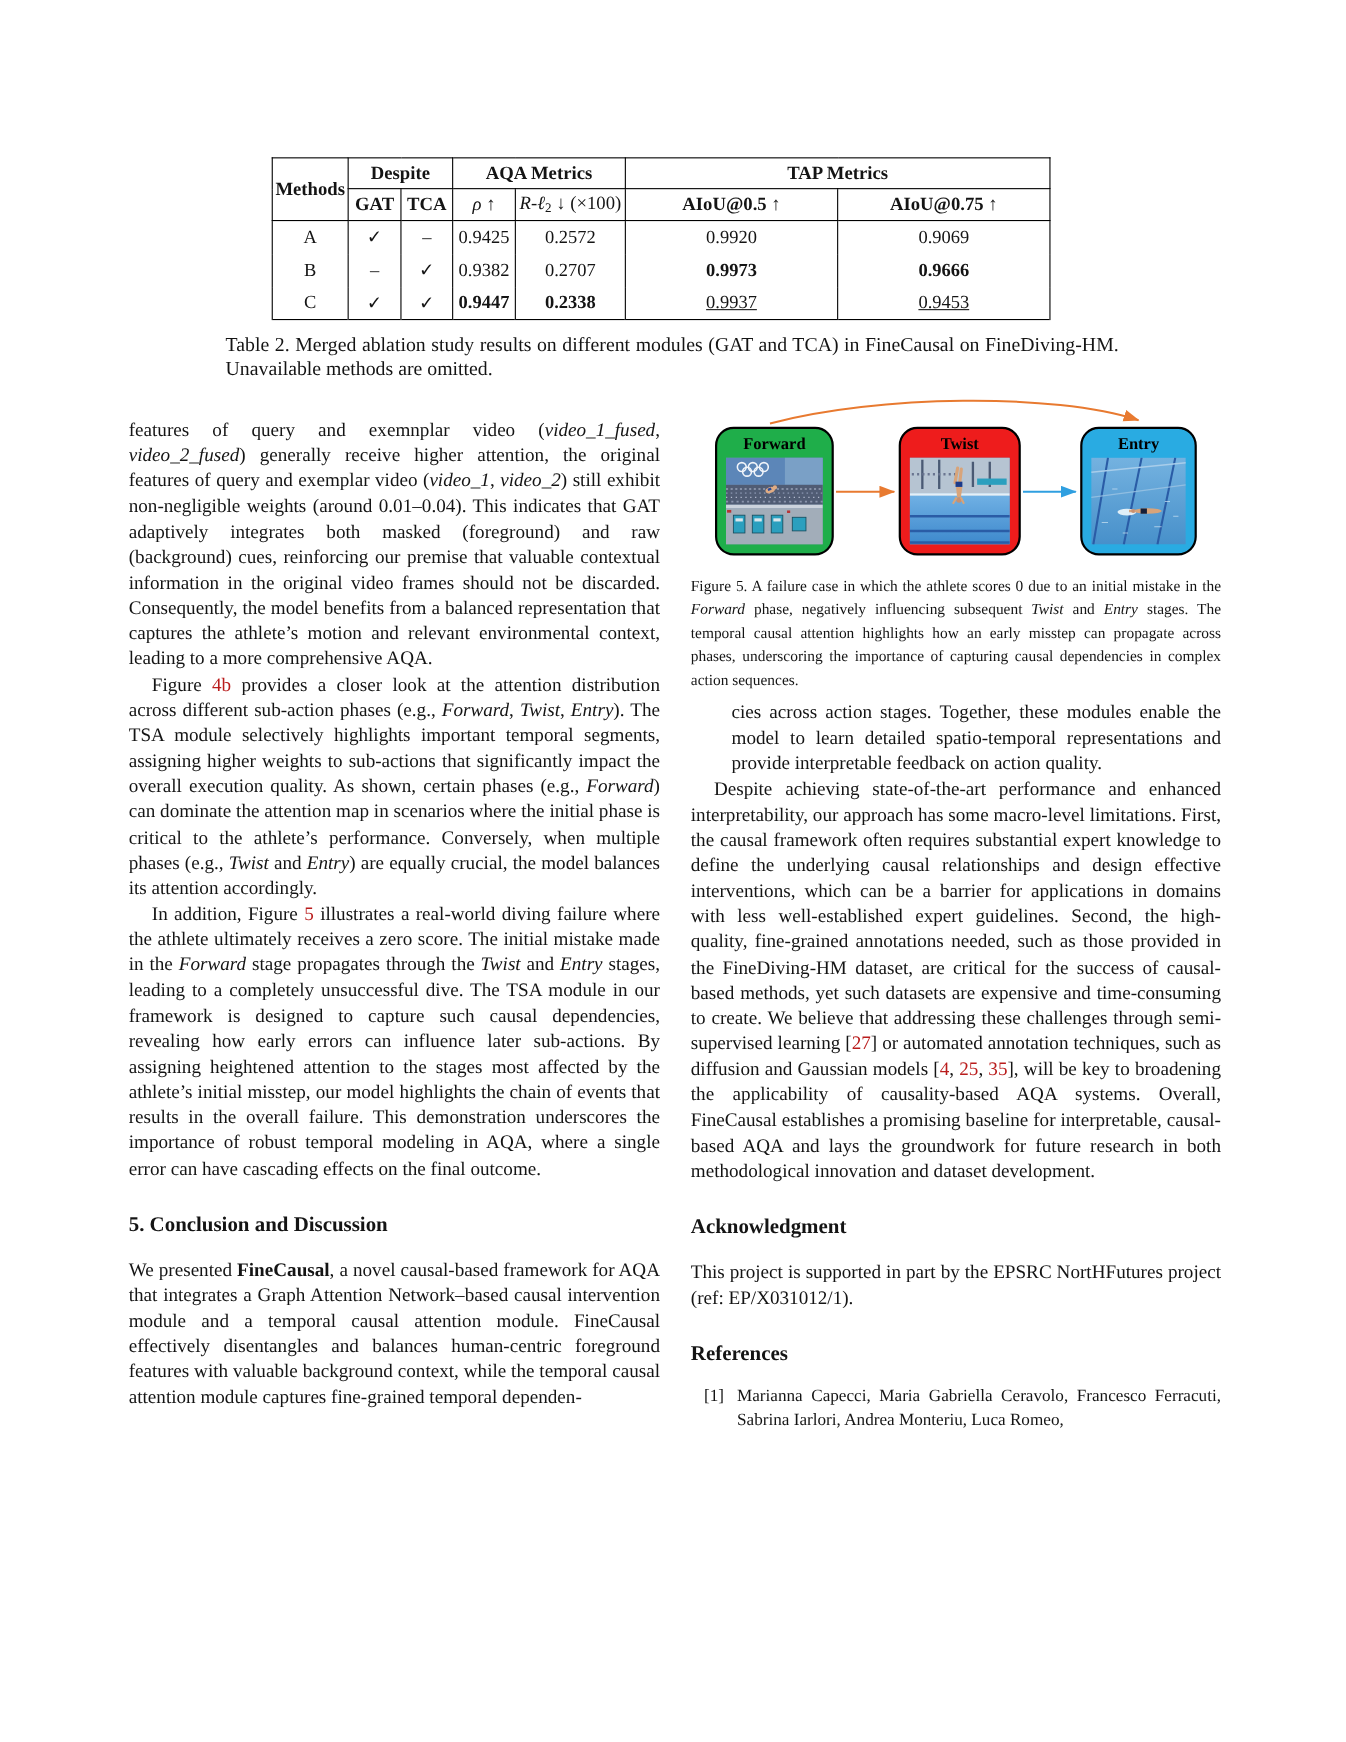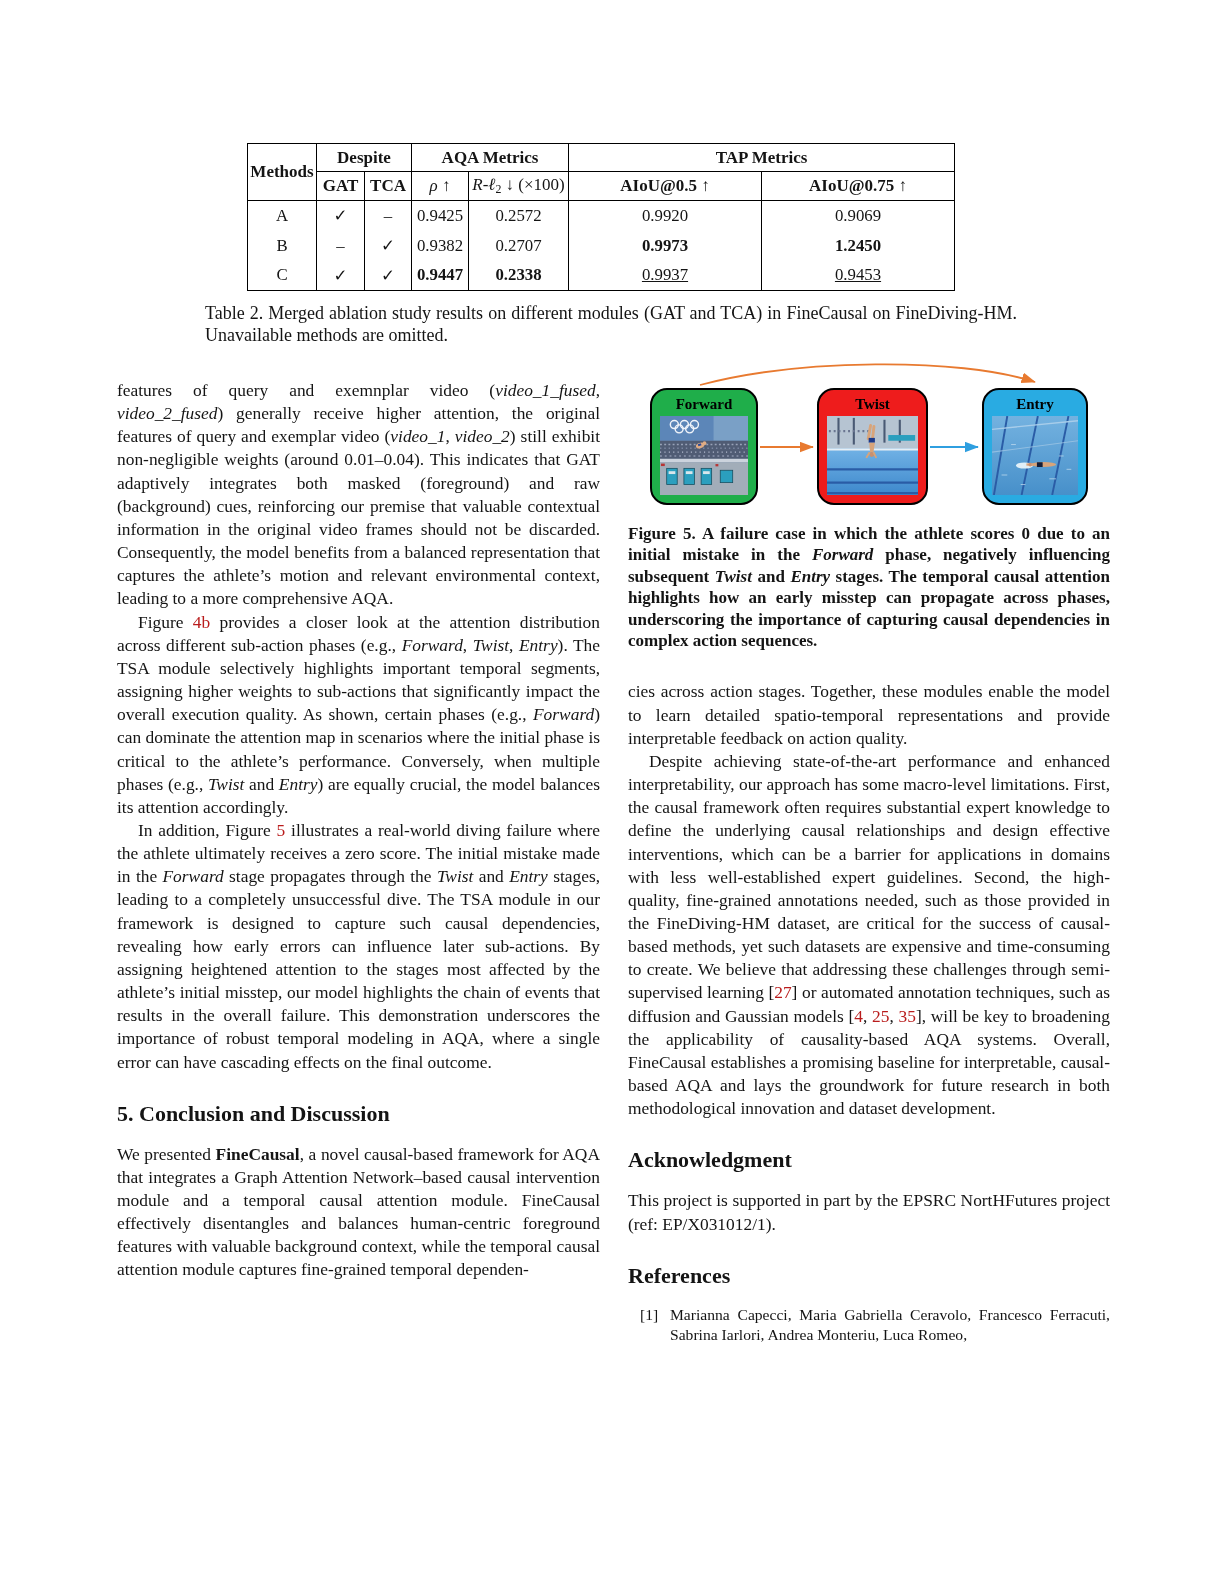--- a/index.html
+++ b/index.html
@@ -22,40 +22,40 @@
   .tbl-caption{
     position:absolute;left:205px;top:303px;width:812px;
     font-size:18px;line-height:21.8px;text-align:justify;
   }
   
   .col{position:absolute;font-size:17.4px;line-height:23.15px;text-align:justify;}
   .col-left{left:117px;top:379px;width:483px;}
   .col-right{left:628px;top:368px;width:482px;}
   .col p{margin:0;}
   .indent{text-indent:21px;}
-  h2.sec{font-size:22px;line-height:25px;margin:27px 0 17px 0;text-align:left;font-weight:700;}
+  h2.sec{font-size:19px;line-height:25px;margin:27px 0 17px 0;text-align:left;font-weight:700;}
   
   .run-i{font-style:italic;}
   .run-b{font-weight:700;}
   .run-link{color:#b91c1c;}
   .run-mi{font-style:italic;}
   .run-sub{font-size:0.7em;vertical-align:-0.25em;}
   
   .fig5{position:relative;height:150px;margin:0 0 5px 0;}
   .fig-arrows{position:absolute;left:0;top:-14px;width:482px;height:164px;pointer-events:none;}
   .phase-box{
     position:absolute;top:20px;height:117px;border:2.2px solid #000;border-radius:17px;
     box-sizing:border-box;text-align:center;
   }
   .pb1{left:22px;width:108px;} .pb2{left:189px;width:111px;} .pb3{left:354px;width:106px;}
   .phase-label{font-weight:700;font-size:15px;line-height:18px;margin-top:5px;color:#000;}
   .phase-photo{position:absolute;left:8px;right:8px;top:26px;bottom:8px;}
   .phase-photo svg{width:100%;height:100%;display:block;}
-  .figcaption{font-size:17px;line-height:21.4px;text-align:justify;margin-bottom:29px;font-weight:bold;}
-  .col-right p.body-first{margin-top:0;}
+  .figcaption{font-size:14px;line-height:21.4px;text-align:justify;margin-bottom:6px;}
+  .col-right p.body-first{margin-top:0;margin-left:37px;}
   
   .ref{display:flex;gap:8px;padding-left:12px;font-size:15.6px;line-height:20.6px;}
   .ref-num{flex:0 0 22px;text-align:left;}
   .ref-body{flex:1;text-align:justify;}
 </style>
 </head>
 <body>
 
 <div class="page">
 
@@ -93,21 +93,21 @@
       <td>0.9920</td>
       <td>0.9069</td>
     </tr>
     <tr class="dr">
       <td>B</td>
       <td>–</td>
       <td>✓</td>
       <td>0.9382</td>
       <td>0.2707</td>
       <td class="b">0.9973</td>
-      <td class="b">1.2450</td>
+      <td class="b">0.9666</td>
     </tr>
     <tr class="dr">
       <td>C</td>
       <td>✓</td>
       <td>✓</td>
       <td class="b">0.9447</td>
       <td class="b">0.2338</td>
       <td class="u">0.9937</td>
       <td class="u">0.9453</td>
     </tr>

